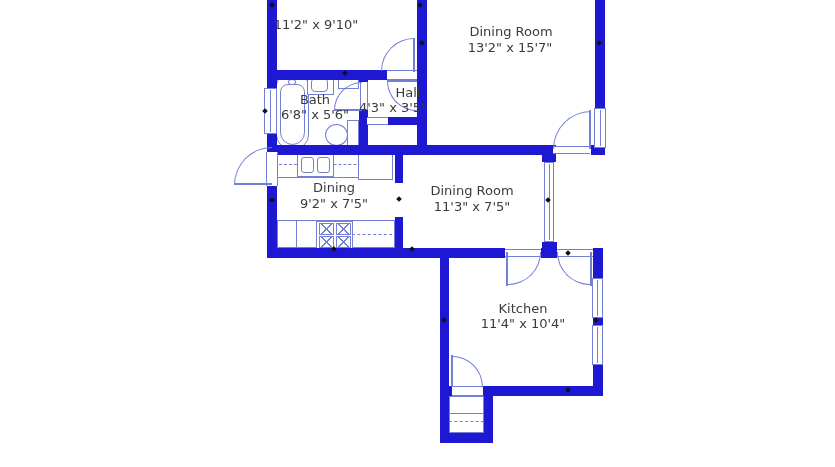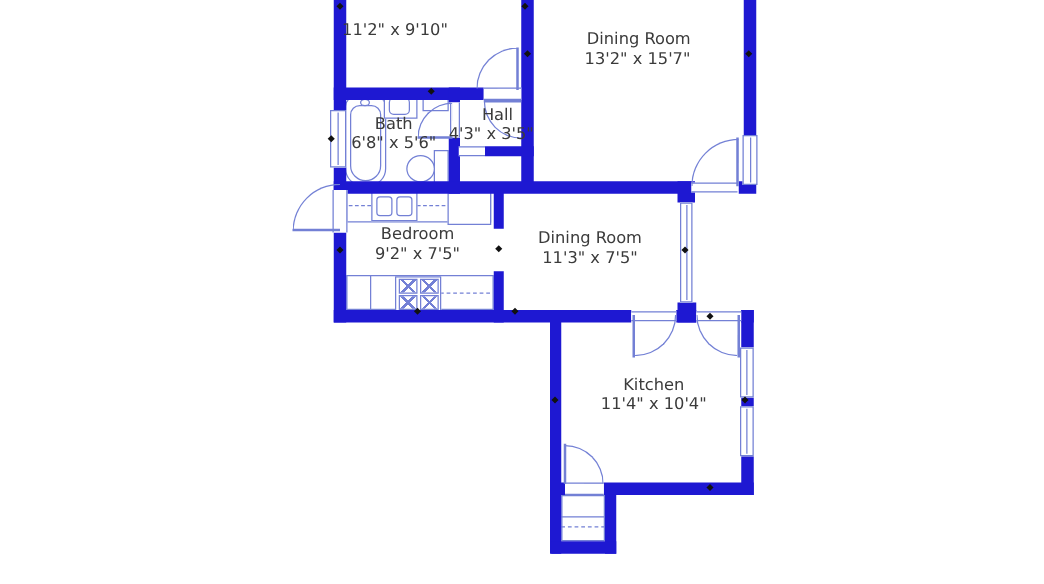--- a/index.html
+++ b/index.html
@@ -143,24 +143,24 @@
   <div class="mk" style="left:397px;top:197px;"></div>
 
   <div class="lbl" style="left:316px;top:18px;">11'2" x 9'10"</div>
 
   <div class="lbl" style="left:511px;top:25px;">Dining Room</div>
   <div class="lbl" style="left:510px;top:41px;">13'2" x 15'7"</div>
 
   <div class="lbl" style="left:315px;top:93px;">Bath</div>
   <div class="lbl" style="left:315px;top:108px;">6'8" x 5'6"</div>
 
-  <div class="lbl" style="left:398px;top:86px;text-align:center;">Hall</div>
+  <div class="lbl" style="left:408px;top:86px;text-align:center;">Hall</div>
   <div class="lbl" style="left:393px;top:101px;">4'3" x 3'5"</div>
 
-  <div class="lbl" style="left:334px;top:181px;">Bedroom</div>
+  <div class="lbl" style="left:334px;top:181px;">Dining</div>
   <div class="lbl" style="left:334px;top:197px;">9'2" x 7'5"</div>
 
   <div class="lbl" style="left:472px;top:184px;">Dining Room</div>
   <div class="lbl" style="left:472px;top:200px;">11'3" x 7'5"</div>
 
   <div class="lbl" style="left:523px;top:302px;">Kitchen</div>
   <div class="lbl" style="left:523px;top:317px;">11'4" x 10'4"</div>
 
 </div>
 

